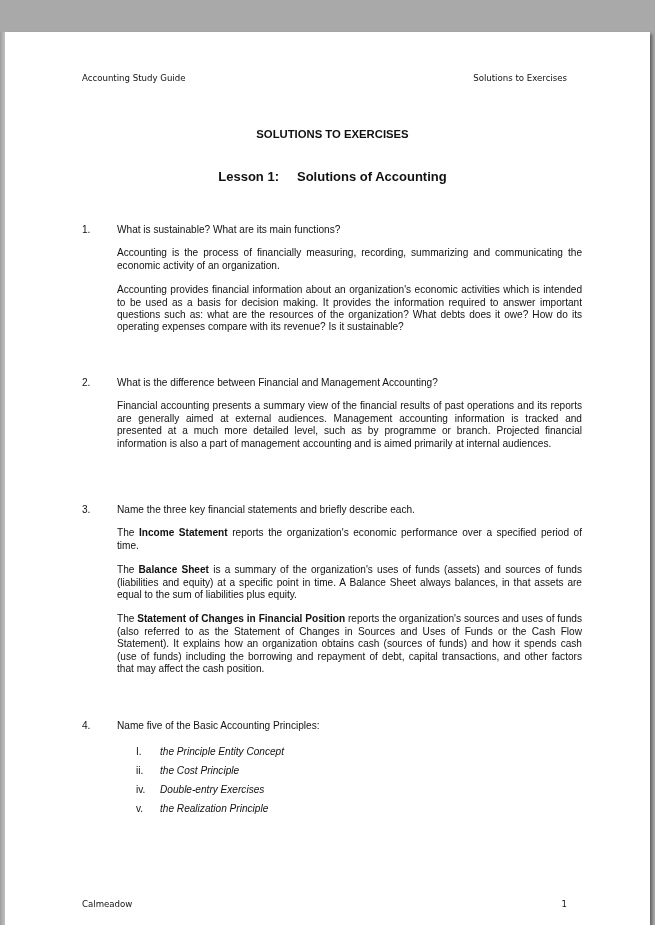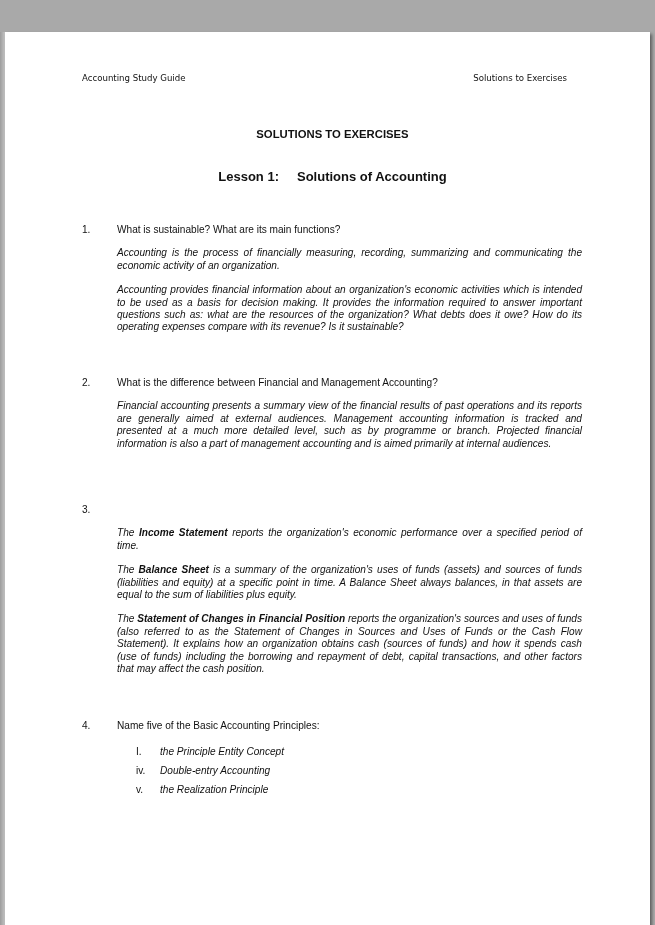--- a/index.html
+++ b/index.html
@@ -82,21 +82,20 @@
     .q-head {
       display: flex;
     }
     .q-num {
       width: 35px;
       flex: none;
     }
     .answer {
       margin-left: 35px;
       margin-top: 11px;
-      font-style: italic;
       text-align: justify;
       text-align-last: left;
     }
     .answer + .answer { margin-top: 12px; }
     .answer b { font-weight: bold; }
 
     .principles {
       list-style: none;
       margin-left: 54px;
       margin-top: 10px;
@@ -144,43 +143,52 @@
       <div class="q-head">
         <span class="q-num">2.</span>
         <span>What is the difference between Financial and Management Accounting?</span>
       </div>
       <p class="answer">Financial accounting presents a summary view of the financial results of past operations and its reports are generally aimed at external audiences. Management accounting information is tracked and presented at a much more detailed level, such as by programme or branch. Projected financial information is also a part of management accounting and is aimed primarily at internal audiences.</p>
     </div>
 
     <div class="question" style="top:472px;">
       <div class="q-head">
         <span class="q-num">3.</span>
+        <span>Name the three key financial statements and briefly describe each.</span>
       </div>
       <p class="answer"><span>The </span><b>Income Statement</b><span> reports the organization's economic performance over a specified period of time.</span></p>
       <p class="answer"><span>The </span><b>Balance Sheet</b><span> is a summary of the organization's uses of funds (assets) and sources of funds (liabilities and equity) at a specific point in time. A Balance Sheet always balances, in that assets are equal to the sum of liabilities plus equity.</span></p>
       <p class="answer"><span>The </span><b>Statement of Changes in Financial Position</b><span> reports the organization's sources and uses of funds (also referred to as the Statement of Changes in Sources and Uses of Funds or the Cash Flow Statement).  It explains how an organization obtains cash (sources of funds) and how it spends cash (use of funds) including the borrowing and repayment of debt, capital transactions, and other factors that may affect the cash position.</span></p>
     </div>
 
     <div class="question" style="top:688px;">
       <div class="q-head">
         <span class="q-num">4.</span>
         <span>Name five of the Basic Accounting Principles:</span>
       </div>
       <ul class="principles">
         <li>
             <span class="roman">I.</span>
             <span class="ptext">the Principle Entity Concept</span>
           </li>
         <li>
+            <span class="roman">ii.</span>
+            <span class="ptext">the Cost Principle</span>
+          </li>
+        <li>
             <span class="roman">iv.</span>
-            <span class="ptext">Double-entry Accounting</span>
+            <span class="ptext">Double-entry Exercises</span>
           </li>
         <li>
             <span class="roman">v.</span>
             <span class="ptext">the Realization Principle</span>
           </li>
       </ul>
     </div>
 
+    <div class="running-footer">
+      <span>Calmeadow</span>
+      <span>1</span>
+    </div>
 
   </div>
   <div class="bottom-strip"></div>
 </div>
 
 </body></html>

